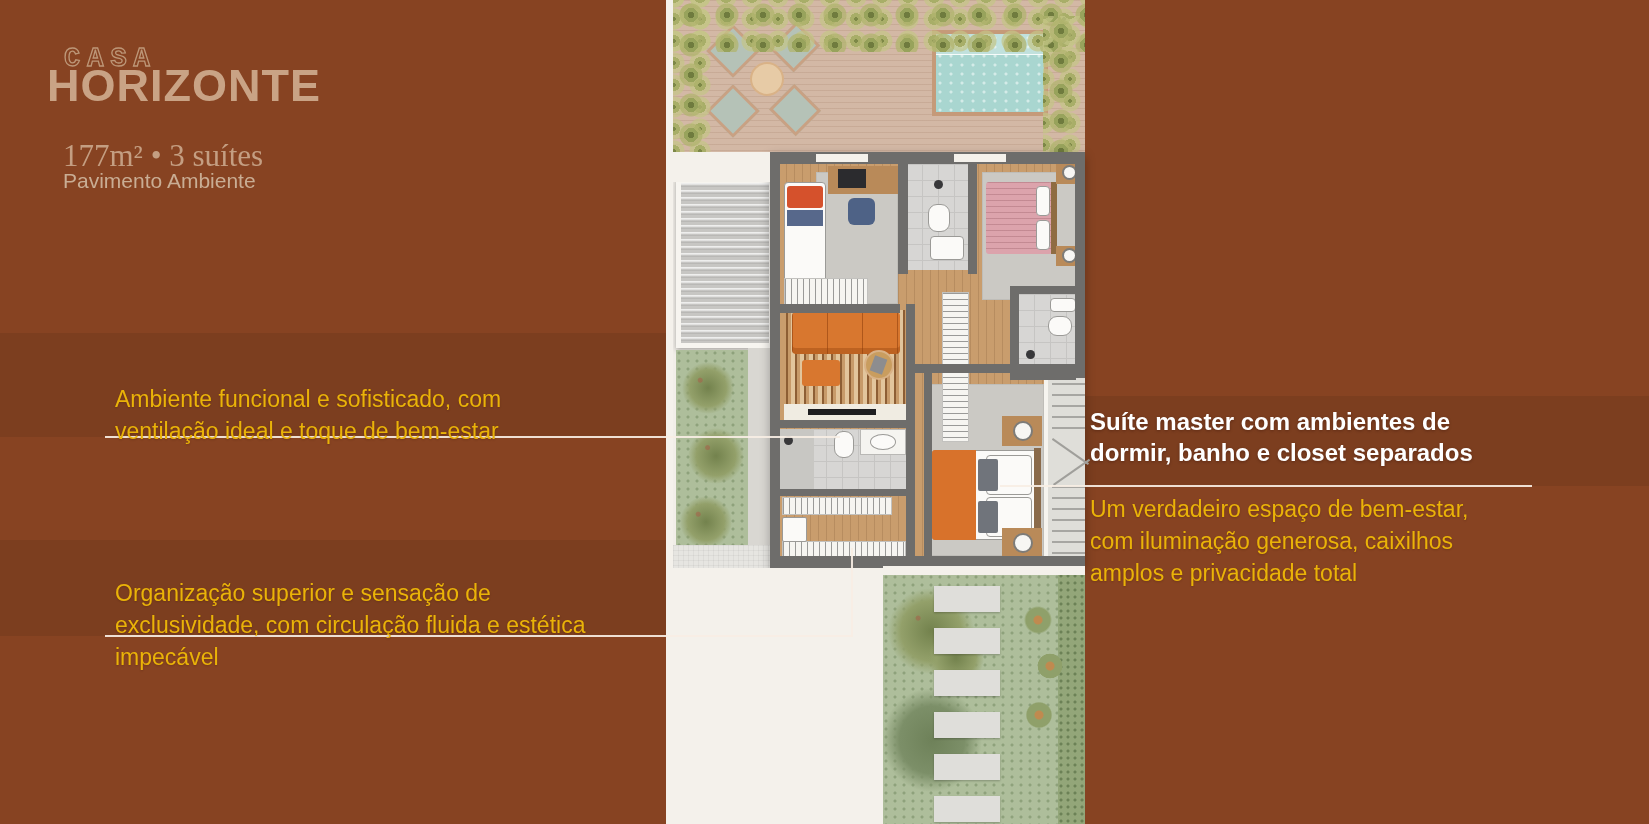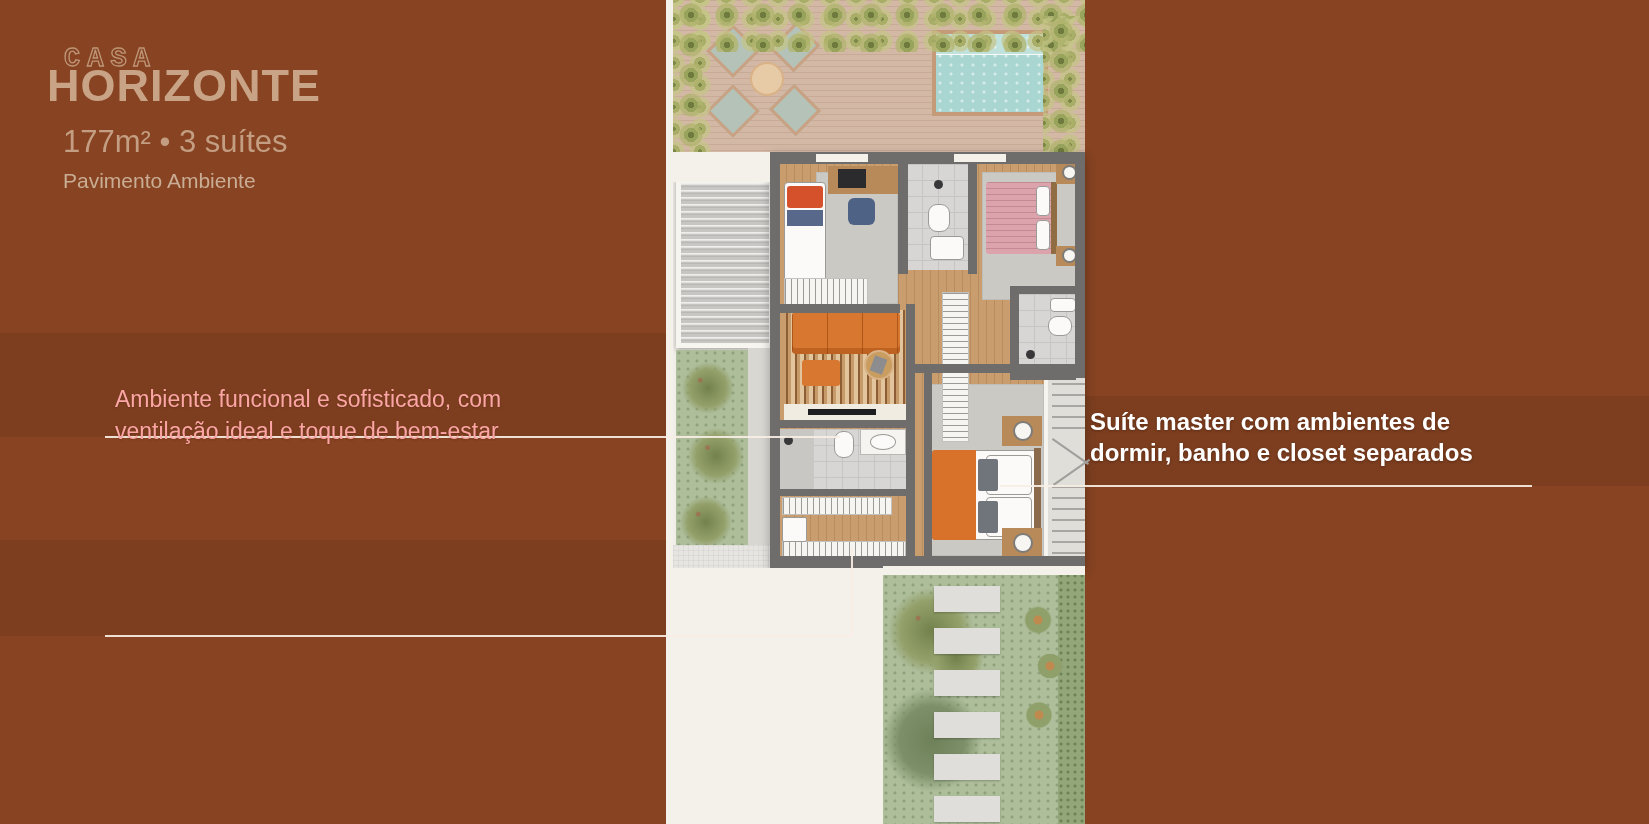--- a/index.html
+++ b/index.html
@@ -8,21 +8,21 @@
   .abs{position:absolute;}
 
   
   .kicker{font-size:27px;font-weight:700;letter-spacing:7px;color:transparent;
           -webkit-text-stroke:1.3px #BD9778;}
   .title{font-size:45px;font-weight:700;letter-spacing:1px;color:#C9A385;margin:0;}
   .specs{font-size:31px;color:#C49E82;}
   .floor{font-size:21px;color:#C9AD94;}
   .co h2{margin:0;font-size:24px;line-height:31px;font-weight:700;color:#FFFFFF;
          white-space:pre-line;text-shadow:0 1px 3px rgba(40,10,0,.35);}
-  .co p{margin:0;font-size:23px;line-height:32px;color:#fca5a5;white-space:pre-line;
+  .co p{margin:0;font-size:23px;line-height:32px;color:#eab308;white-space:pre-line;
         text-shadow:0 1px 2px rgba(40,10,0,.2);}
   .shade{background:rgba(0,0,0,0.075);}
 
   
   .leader{background:rgba(247,238,228,0.92);z-index:60;}
 
   
   .plan{left:666px;top:0;width:419px;height:824px;background:#F1EEE8;z-index:10;}
   .deck{background:#D3B8A5;
         background-image:repeating-linear-gradient(180deg,rgba(120,75,45,0.12) 0 1px,transparent 1px 6px);}
@@ -80,35 +80,41 @@
 
 <div class="page">
 
   <div class="abs shade" style="left:0;top:333px;width:666px;height:104px;"></div>
   <div class="abs shade" style="left:0;top:540px;width:666px;height:96px;"></div>
   <div class="abs shade" style="left:1085px;top:396px;width:564px;height:90px;"></div>
 
   <header>
     <div class="abs kicker" style="left:64px;top:44px;font-family:Liberation Mono, monospace;">CASA</div>
     <h1 class="abs title" style="left:47px;top:60px;">HORIZONTE</h1>
-    <div class="abs specs" style="left:63px;top:124px;">177m² • 3 suítes</div>
+    <div class="abs specs" style="left:63px;top:138px;font-family:Liberation Serif, serif;">177m² • 3 suítes</div>
     <div class="abs floor" style="left:63px;top:169px;">Pavimento Ambiente</div>
   </header>
 
   <section class="abs co" style="left:115px;top:352px;z-index:70;">
     <p style="margin-top:31px;">Ambiente funcional e sofisticado, com
 ventilação ideal e toque de bem-estar</p>
   </section>
 
   <section class="abs co" style="left:115px;top:554px;z-index:70;">
+    <p style="margin-top:23px;">Organização superior e sensação de
+exclusividade, com circulação fluida e estética
+impecável</p>
   </section>
 
   <section class="abs co" style="left:1090px;top:406px;z-index:70;">
     <h2>Suíte master com ambientes de
 dormir, banho e closet separados</h2>
+    <p style="margin-top:25px;">Um verdadeiro espaço de bem-estar,
+com iluminação generosa, caixilhos
+amplos e privacidade total</p>
   </section>
 
   <div class="abs leader" style="left:105px;top:436px;width:735px;height:2px;"></div>
   <div class="abs leader" style="left:105px;top:635px;width:748px;height:2px;"></div>
   <div class="abs leader" style="left:851px;top:548px;width:2px;height:89px;"></div>
   <div class="abs leader" style="left:1000px;top:485px;width:532px;height:2px;"></div>
 
   <div class="abs plan">
 
     <div class="abs whitegap" style="left:0;top:0;width:7px;height:824px;"></div>

